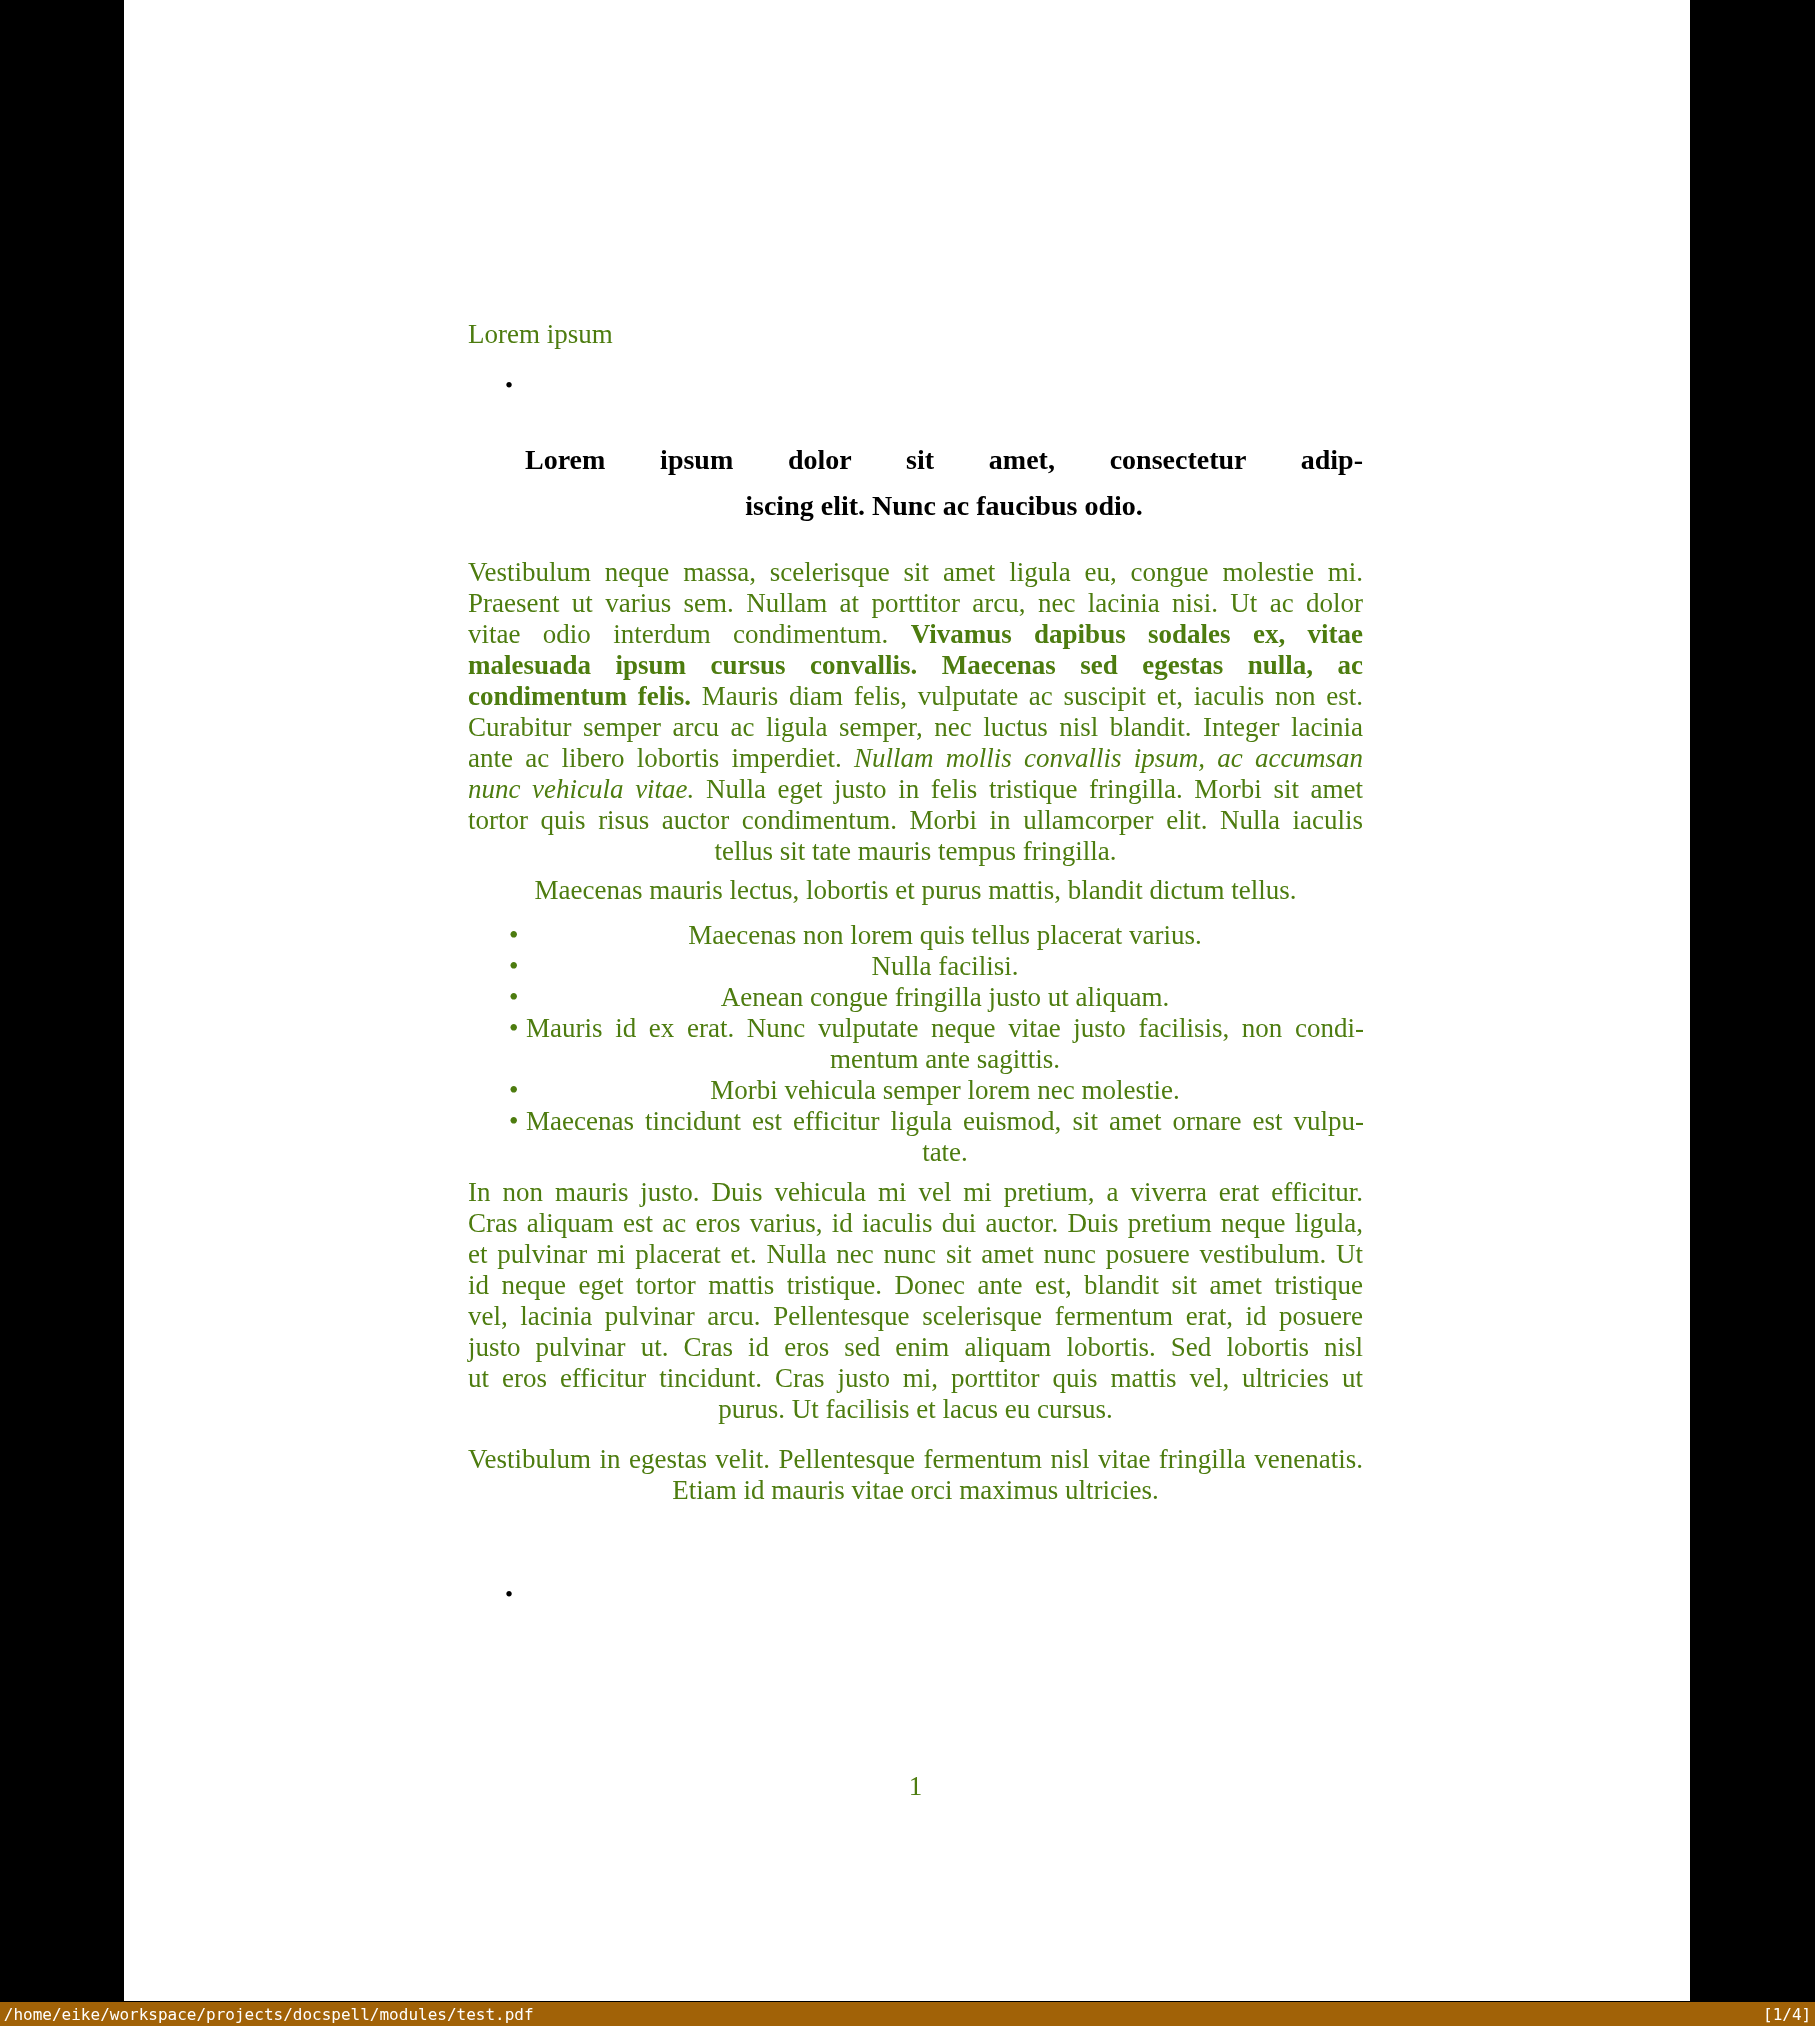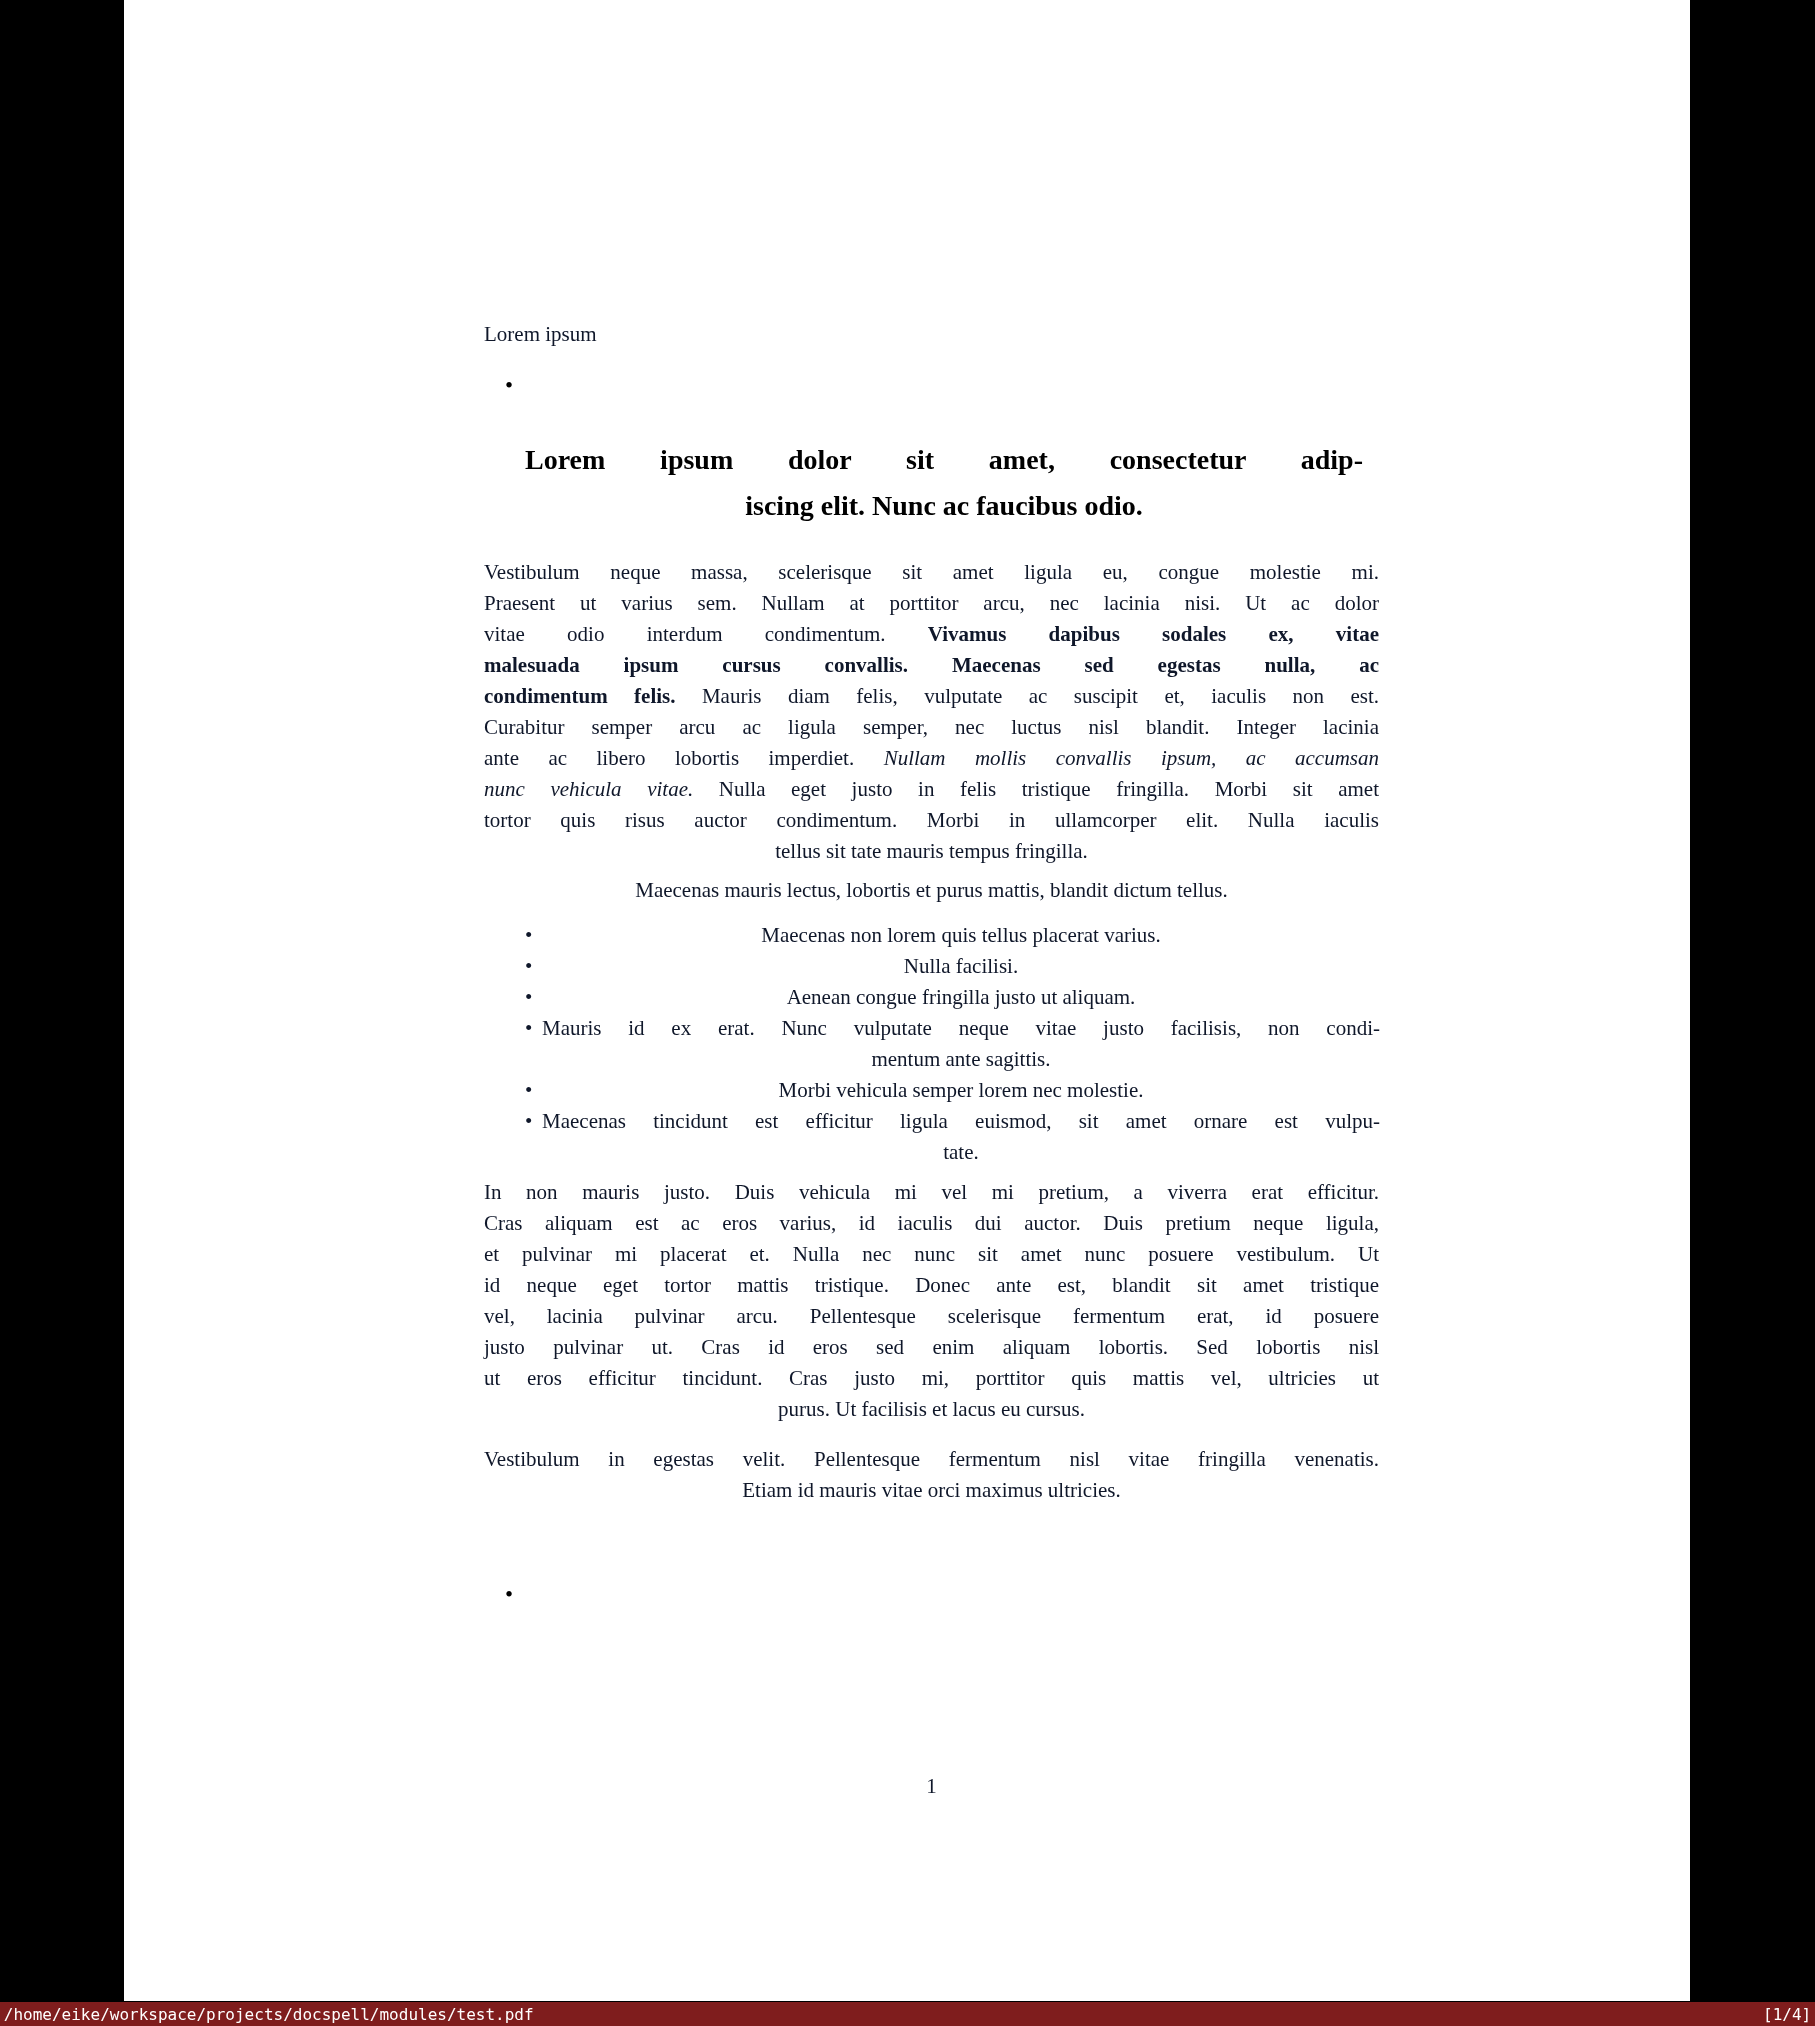--- a/index.html
+++ b/index.html
@@ -10,41 +10,41 @@
     overflow:hidden;
     font-family:"Liberation Serif","DejaVu Serif",serif;
   }
   .pdf-page{
     position:absolute;left:124px;top:0;
     width:1566px;height:2001px;
     background:#ffffff;
   }
   .col{position:absolute;left:344px;width:895px;}
   .doc{
-    position:absolute;left:16px;width:895px;
-    font-size:21px;line-height:31px;color:#0f172a;
+    position:absolute;left:0;width:895px;
+    font-size:27px;line-height:31px;color:#4d7c0f;
   }
   .tline{text-align:center;}
   .tline.just{text-align:justify;text-align-last:justify;}
   .b{font-weight:bold;}
   .i{font-style:italic;}
   .heading{
     position:absolute;left:57px;width:838px;
     font-size:28px;font-weight:bold;line-height:46px;color:#000;
   }
   .lone-dot{
     position:absolute;left:37px;width:19px;
     font-size:23px;line-height:31px;color:#000;
   }
   .list .li{position:relative;margin-left:58px;width:838px;}
   .list .dot{position:absolute;left:-17px;top:0;}
   .pagenum{text-align:center;}
   .statusbar{
     position:absolute;left:0;top:2002px;width:1815px;height:24.6px;
-    background:#7f1d1d;color:#fff;
+    background:#a16207;color:#fff;
     font-family:"DejaVu Sans Mono","Liberation Mono",monospace;
     font-size:16px;
     display:flex;justify-content:space-between;align-items:center;
     padding:0 3.8px;box-sizing:border-box;
   }
 </style>
 </head>
 <body>
 
 <div class="pdf-page">

